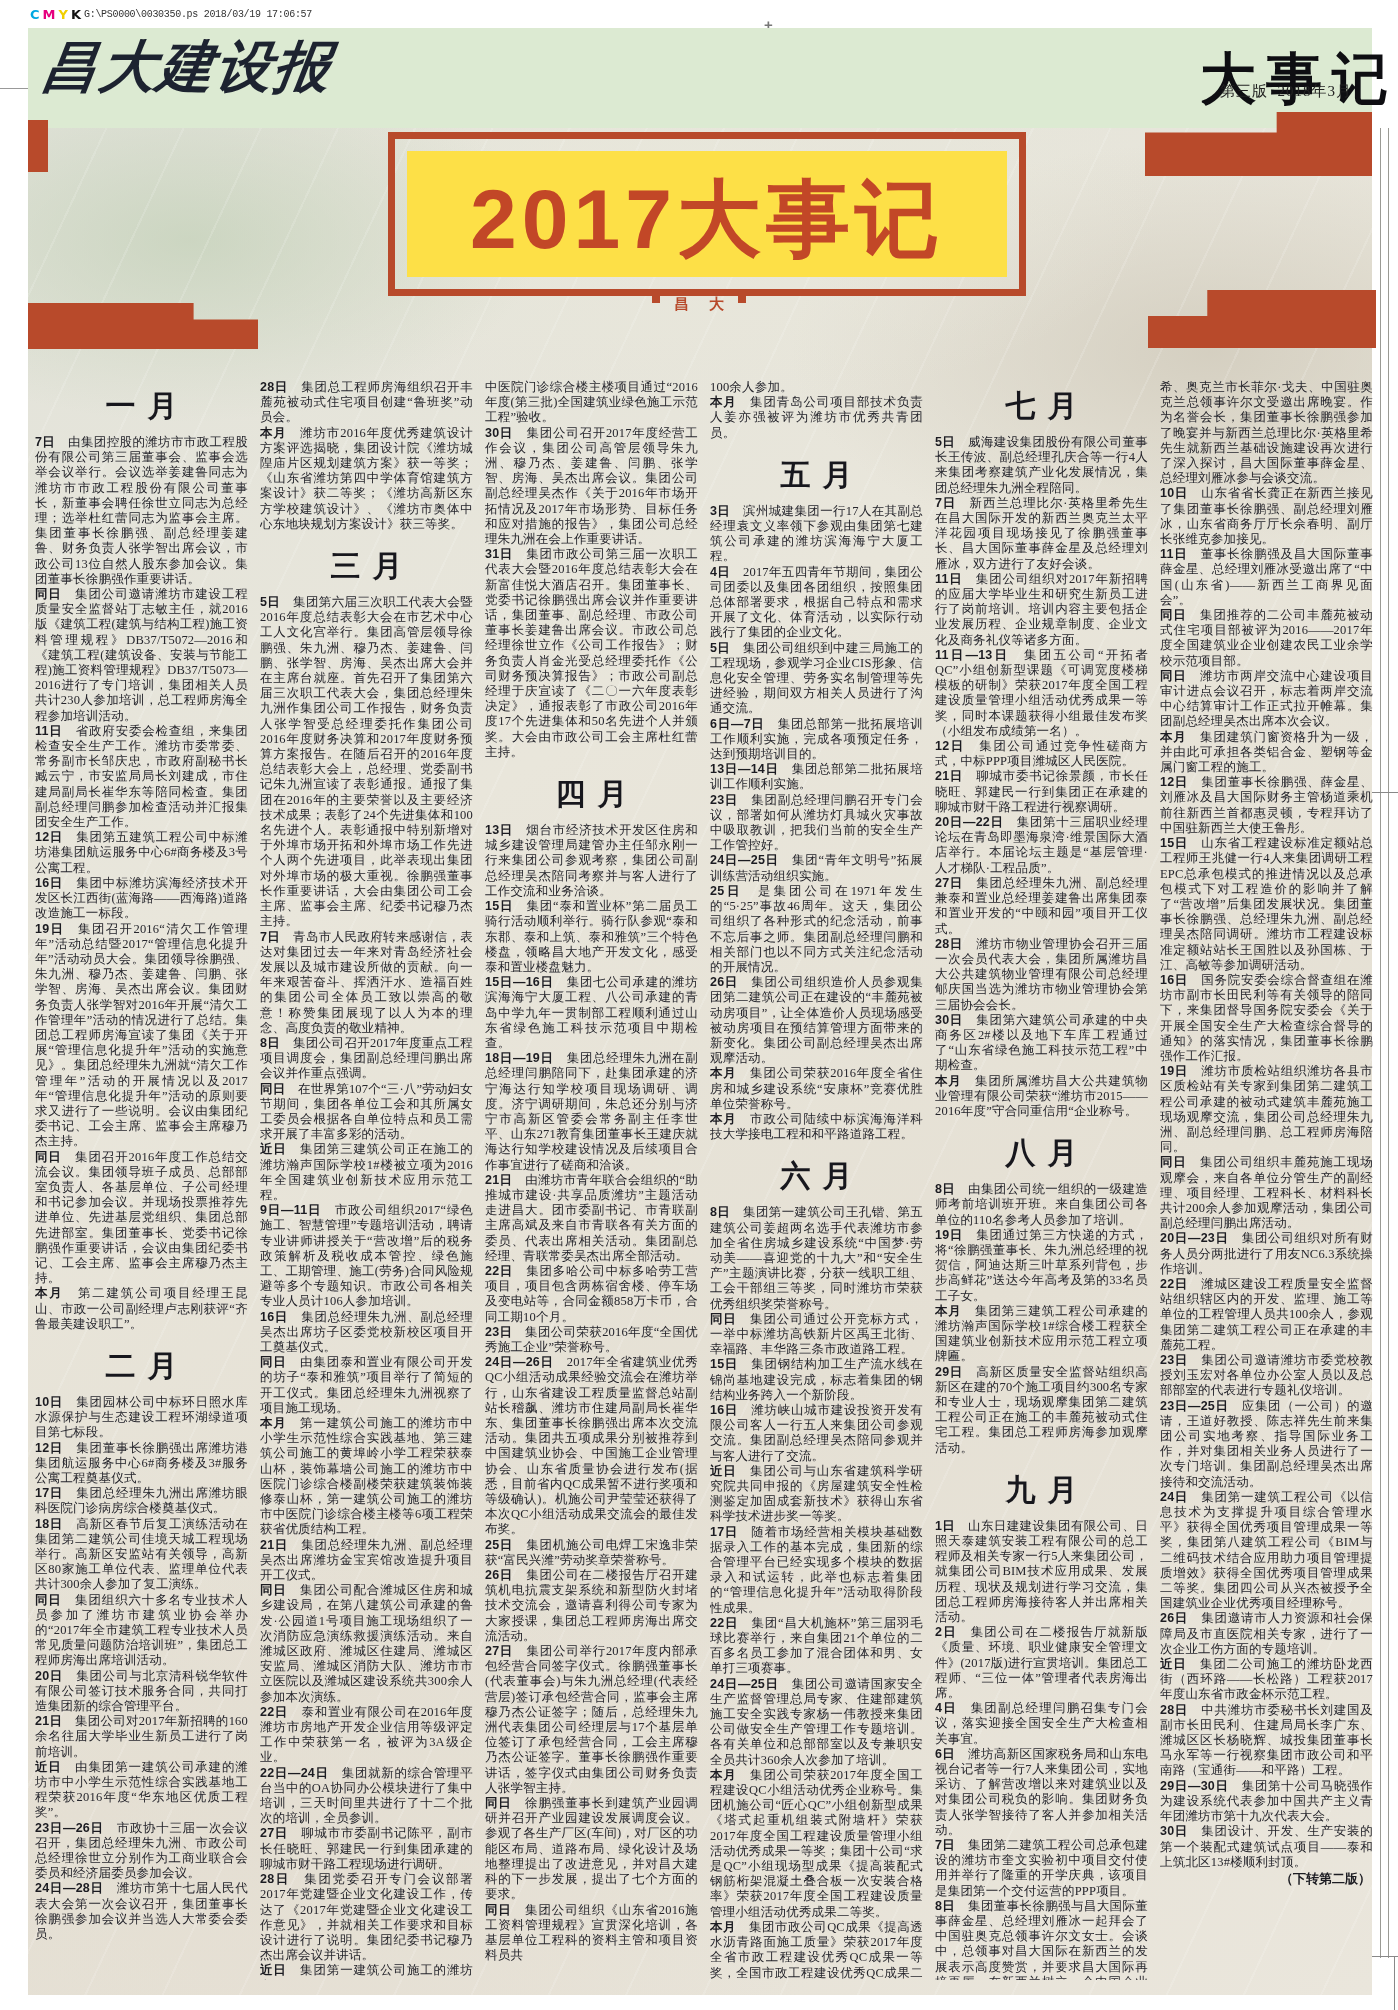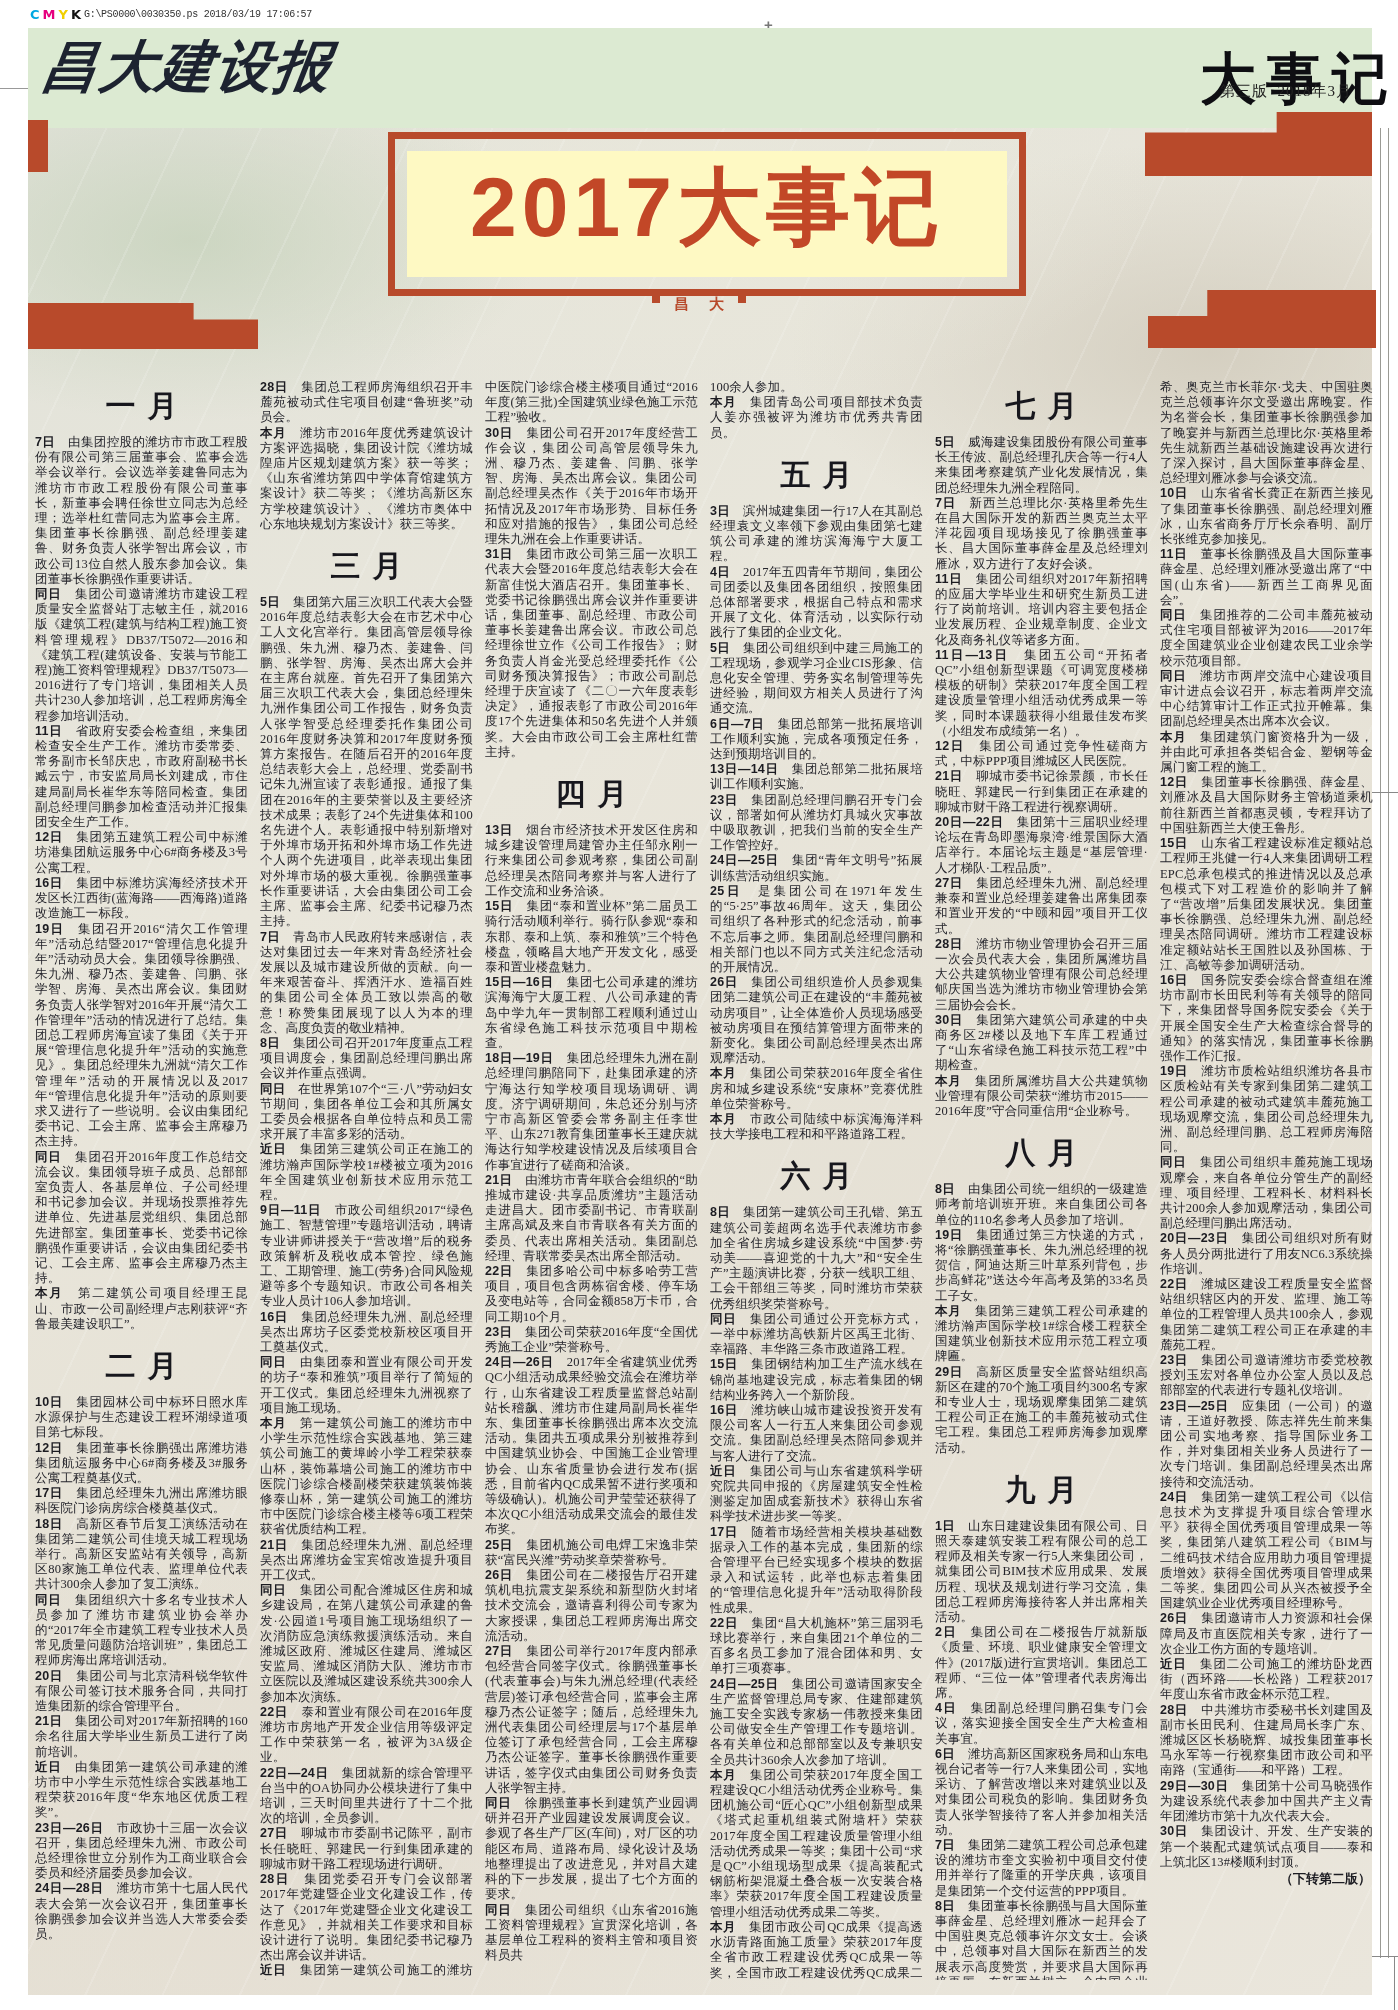--- a/index.html
+++ b/index.html
@@ -28,21 +28,21 @@
       radial-gradient(ellipse 500px 260px at 12% 6%, rgba(196,209,185,.75), rgba(196,209,185,0) 70%),
       radial-gradient(ellipse 700px 300px at 48% 4%, rgba(233,231,219,.9), rgba(233,231,219,0) 70%),
       radial-gradient(ellipse 600px 300px at 88% 12%, rgba(209,203,188,.85), rgba(209,203,188,0) 70%),
       radial-gradient(ellipse 800px 500px at 20% 92%, rgba(228,222,210,.8), rgba(228,222,210,0) 70%),
       linear-gradient(150deg,#e2e3da 0%,#e9e6db 35%,#e5e0d4 65%,#eae6dc 100%);}
   
   .bar-left{position:absolute;left:28px;top:120px;width:20px;height:52px;background:#b84a2b;}
   .bar-right{position:absolute;left:1145px;top:112px;width:227px;height:64px;background:#b84a2b;
       clip-path:polygon(0 32%,58% 32%,58% 0,100% 0,100% 100%,0 100%);}
   .box{position:absolute;left:388px;top:132px;width:624px;height:150px;border:7px solid #b84a2b;}
-  .box-in{position:absolute;inset:12px;background:#fef9c3;display:flex;align-items:flex-start;justify-content:center;}
+  .box-in{position:absolute;inset:12px;background:#fde047;display:flex;align-items:flex-end;justify-content:center;}
   .box-title{font-size:84px;font-weight:900;color:#c24727;letter-spacing:5px;white-space:nowrap;}
   .badge{position:absolute;left:0;right:0;top:295px;height:18px;display:flex;align-items:flex-start;
       justify-content:center;gap:6px;}
   .badge .txt{color:#b84a2b;font-size:15px;font-weight:bold;letter-spacing:8px;text-indent:8px;}
   .badge .sq{width:8px;height:8px;background:#b84a2b;}
   .ribbon-l{position:absolute;left:28px;top:303px;width:230px;height:46px;background:#b84a2b;
       clip-path:polygon(0 0,72% 0,72% 36%,100% 36%,100% 100%,0 100%);}
   .ribbon-m{position:absolute;left:262px;top:312px;width:882px;height:40px;background:#b84a2b;
       display:flex;align-items:center;justify-content:center;}
   .ribbon-r{position:absolute;left:1148px;top:290px;width:228px;height:58px;background:#b84a2b;

